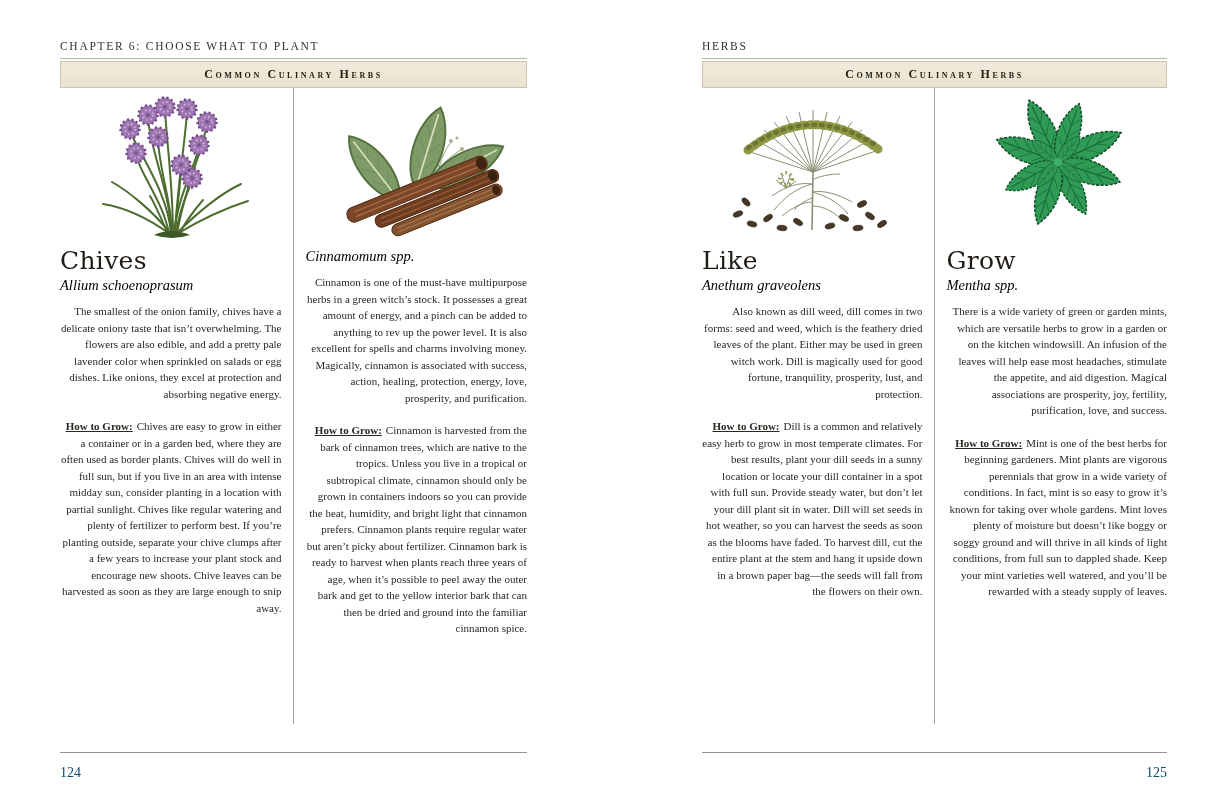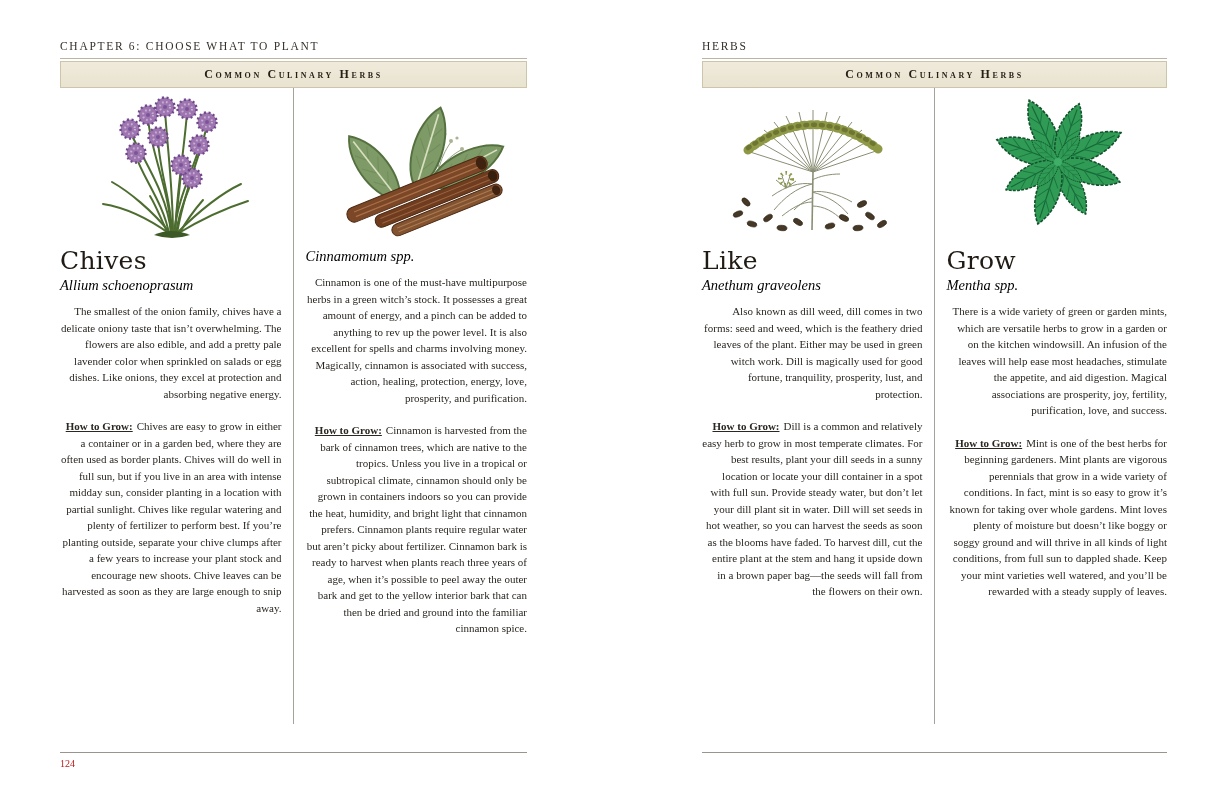--- a/index.html
+++ b/index.html
@@ -31,21 +31,21 @@
   .illustration{height:150px;display:flex;align-items:center;justify-content:center;margin-bottom:10px;}
   .herb-title{
     margin:0 0 3px 0;font-family:"DejaVu Serif", serif;font-weight:normal;
     font-size:25px;color:#201b14;letter-spacing:0.3px;line-height:1.05;
   }
   .herb-latin{font-style:italic;font-size:14.5px;margin:0 0 9px 0;color:#000000;}
   .herb-text{font-size:11px;line-height:16.5px;margin:0 0 16px 0;text-align:right;}
   .grow-label{font-weight:bold;margin-right:4px;text-decoration:underline;}
   .footer{position:absolute;left:0;right:0;top:712px;}
   .footer-rule{height:1px;background:#9a958c;}
-  .page-number{margin-top:5px;font-size:10px;color:#b91c1c;}
+  .page-number{margin-top:12px;font-size:14px;color:#0c4a6e;}
   .page-right .page-number{text-align:right;}
 </style>
 </head>
 <body>
 
 <div class="spread">
 
   <div class="page page-left">
     <div class="running-head">CHAPTER 6: CHOOSE WHAT TO PLANT</div>
     <div class="head-rule"></div>
@@ -227,16 +227,17 @@
         </div>
         <h2 class="herb-title">Grow</h2>
         <p class="herb-latin">Mentha spp.</p>
         <p class="herb-text">There is a wide variety of green or garden mints, which are versatile herbs to grow in a garden or on the kitchen windowsill. An infusion of the leaves will help ease most headaches, stimulate the appetite, and aid digestion. Magical associations are prosperity, joy, fertility, purification, love, and success.</p>
         <p class="herb-text"><strong class="grow-label">How to Grow:</strong><span>Mint is one of the best herbs for beginning gardeners. Mint plants are vigorous perennials that grow in a wide variety of conditions. In fact, mint is so easy to grow it’s known for taking over whole gardens. Mint loves plenty of moisture but doesn’t like boggy or soggy ground and will thrive in all kinds of light conditions, from full sun to dappled shade. Keep your mint varieties well watered, and you’ll be rewarded with a steady supply of leaves.</span></p>
       </div>
     </div>
 
     <div class="footer">
       <div class="footer-rule"></div>
+      <div class="page-number">125</div>
     </div>
   </div>
 
 </div>
 
 </body></html>

